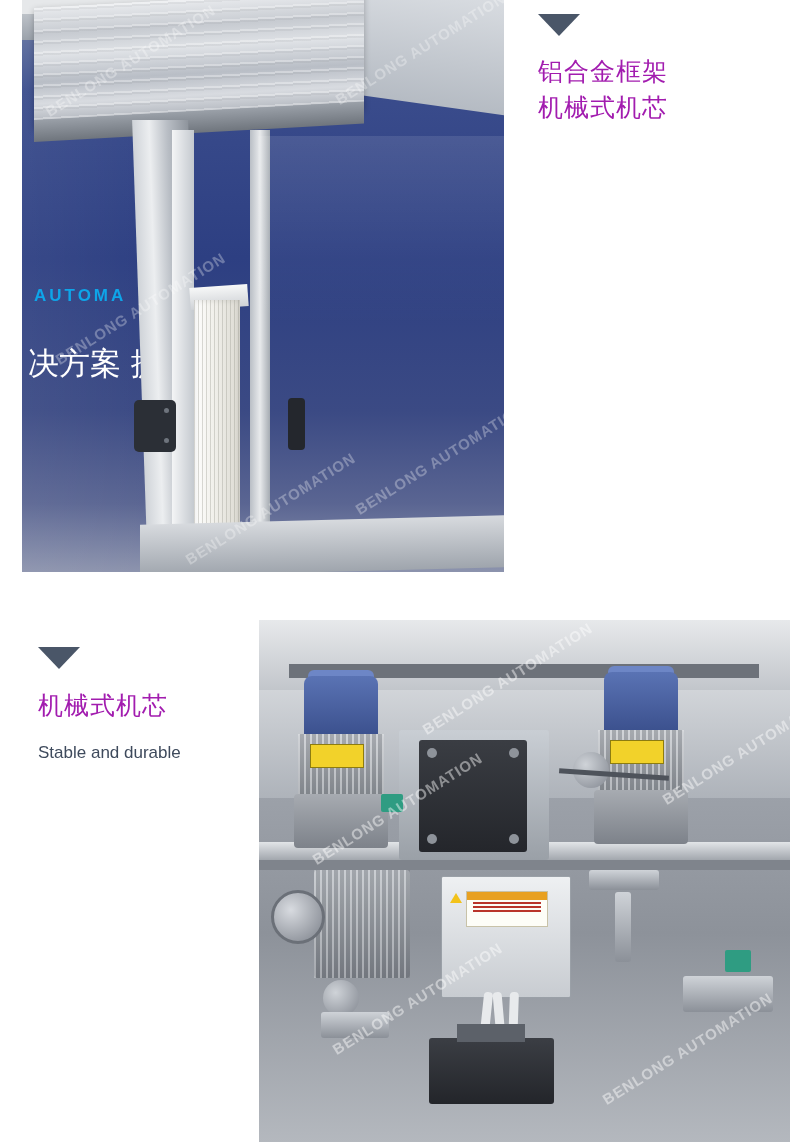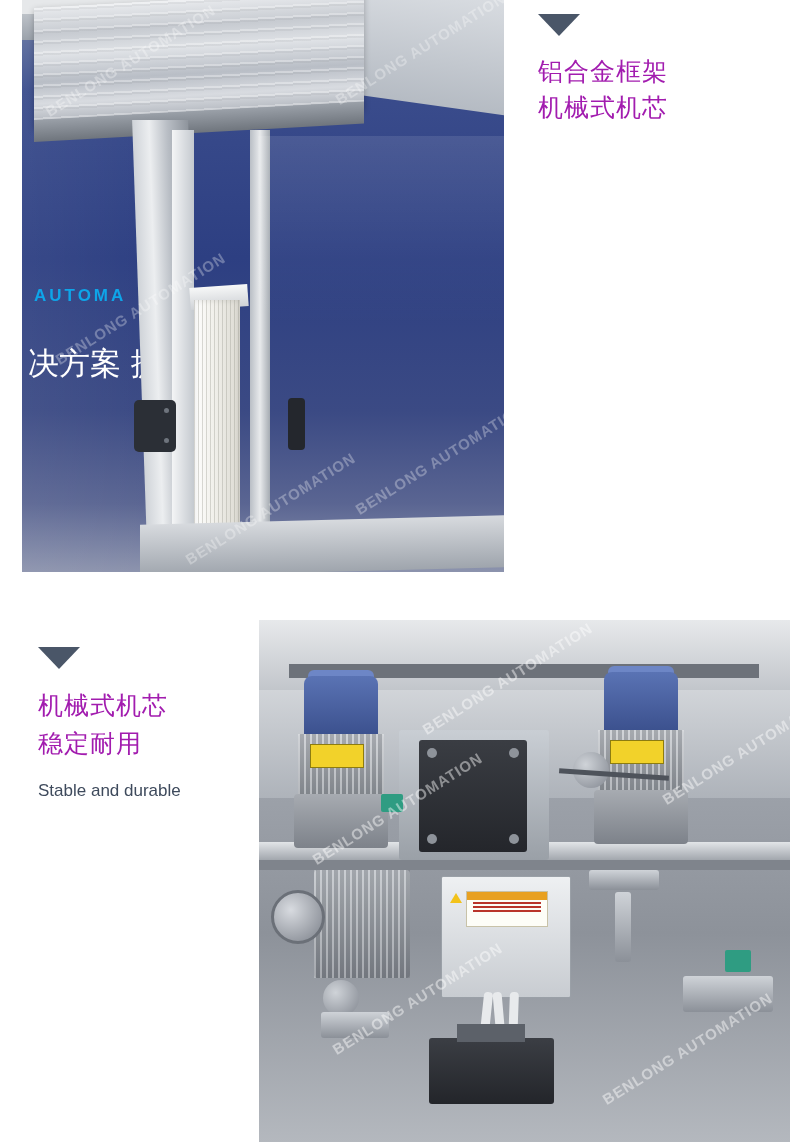--- a/index.html
+++ b/index.html
@@ -374,21 +374,20 @@
       </div>
     </div>
   </div>
 
   <div class="section-2">
 
     <div class="text-2">
       <div class="arrow-down"></div>
       <div class="cn-block">
         <div class="cn-line">机械式机芯</div>
-        <div class="cn-line">稳定耐用</div>
       </div>
       <div class="en-block">
         <div class="en-line">Stable and durable</div>
       </div>
     </div>
 
     <div class="photo-2">
       <div class="p2-bg"></div>
       <div class="p2-white-wall"></div>
       <div class="p2-top-panel"></div>

